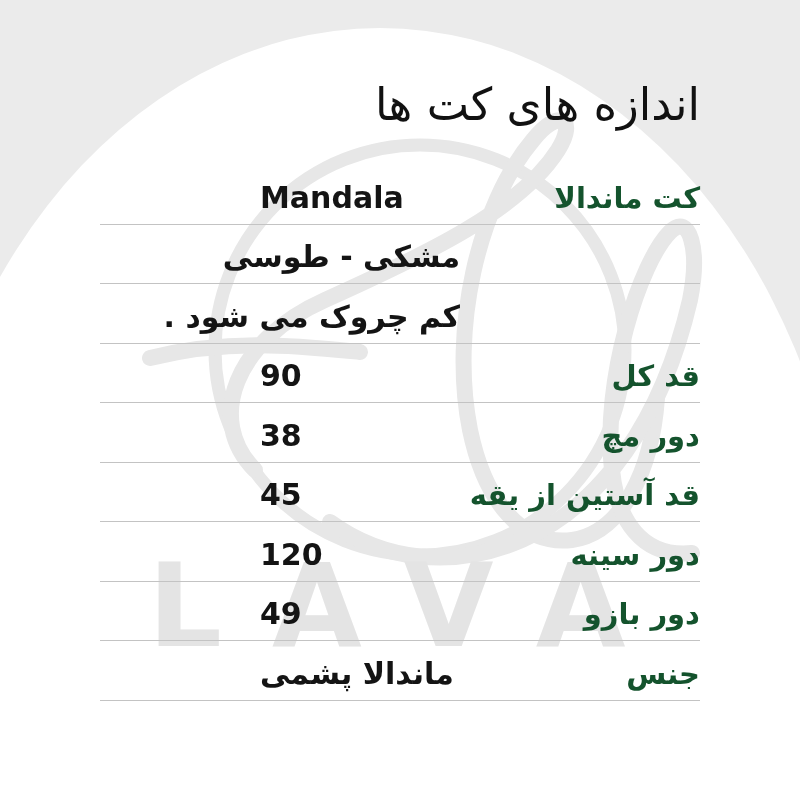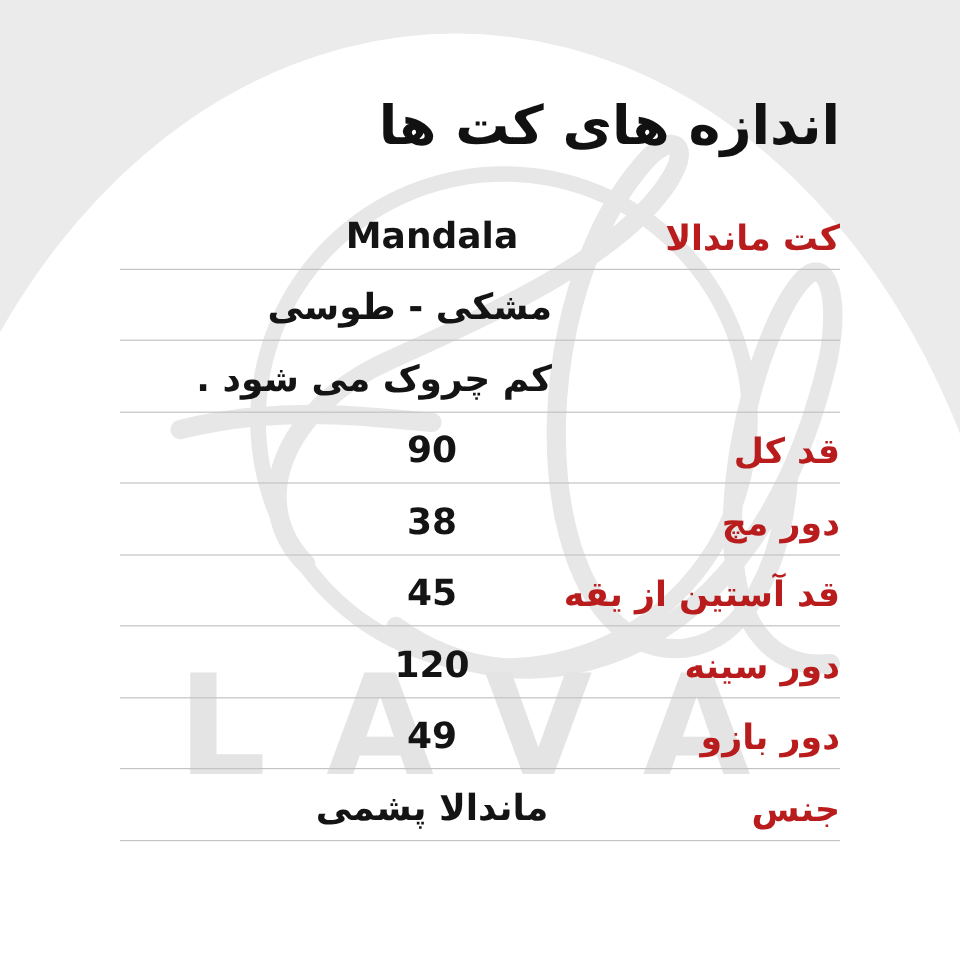--- a/index.html
+++ b/index.html
@@ -18,37 +18,37 @@
   .watermark{position:absolute;inset:0;z-index:1;pointer-events:none;}
   .brand-text{
     position:absolute;left:148px;top:548px;
     font-size:116px;font-weight:700;letter-spacing:50px;
     color:#e4e4e4;line-height:1;
   }
   
   .content{position:absolute;inset:0;z-index:2;direction:rtl;}
   .title{
     position:absolute;top:78px;right:100px;
-    font-size:45px;font-weight:700;color:#111;
+    font-size:45px;font-weight:400;color:#111;
     white-space:nowrap;letter-spacing:0px;
   }
   .table{
     position:absolute;top:165px;right:100px;left:100px;
   }
   .row{
     position:relative;height:58.5px;
     border-bottom:1px solid #c3c3c3;
   }
   .row .label{
     position:absolute;right:0;bottom:9px;
-    font-size:29px;font-weight:700;white-space:nowrap;color:#b91c1c;
+    font-size:29px;font-weight:700;white-space:nowrap;color:#14532d;
   }
   .row .value{
     position:absolute;left:160px;bottom:9px;width:200px;
-    text-align:center;font-size:30px;font-weight:700;
+    text-align:left;font-size:30px;font-weight:700;
     white-space:nowrap;color:#141414;
   }
 </style>
 </head>
 <body>
 
 <div class="blob"></div>
 
 <div class="watermark">
   <svg width="800" height="800" viewBox="0 0 800 800">

